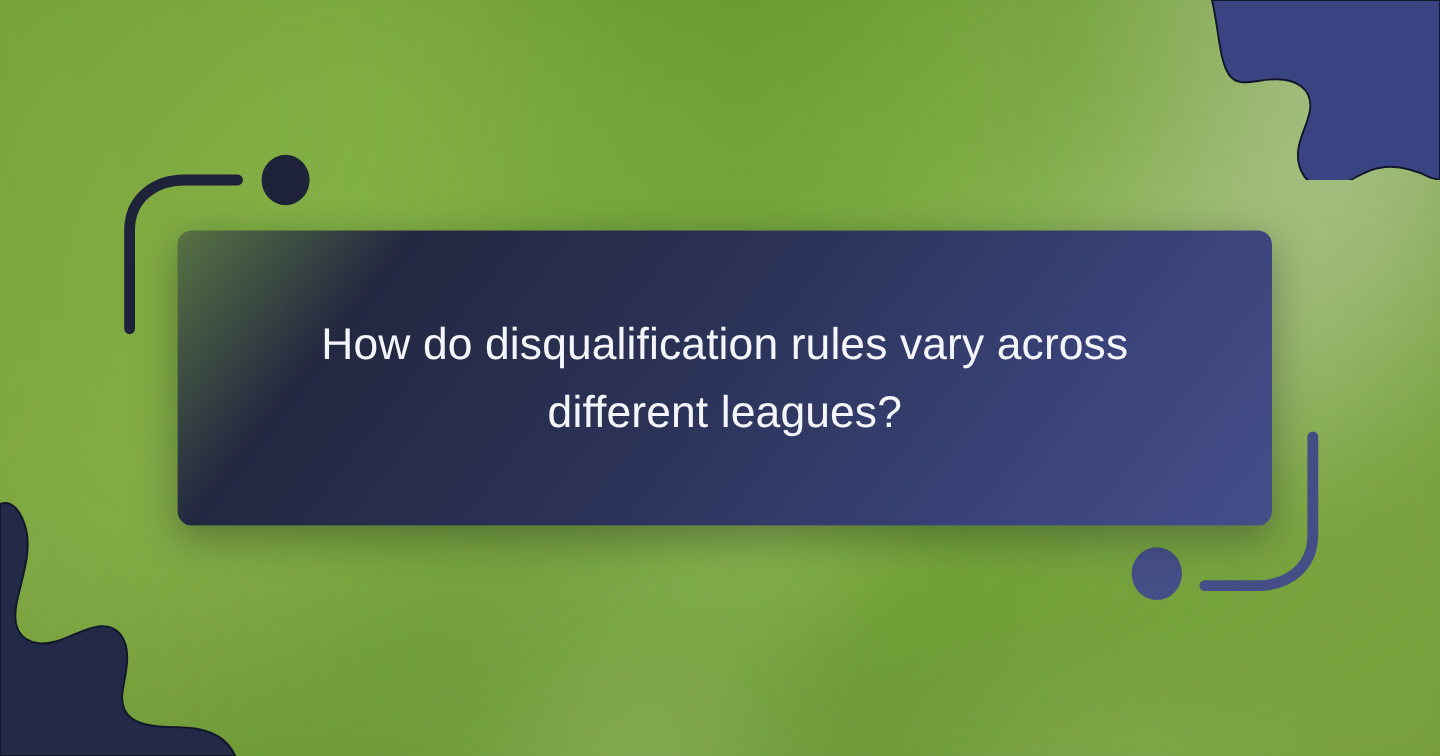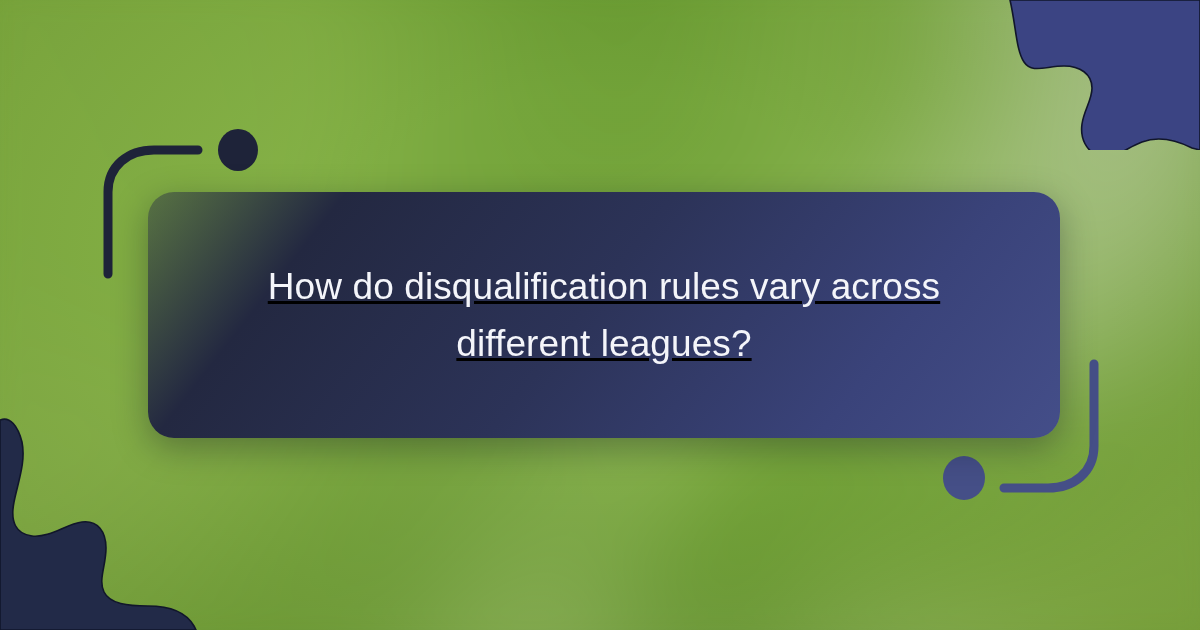--- a/index.html
+++ b/index.html
@@ -64,35 +64,34 @@
   .deco-tl { left: 96px;  top: 126px; }
   .deco-br { left: 936px; top: 352px; }
 
   
   .card {
     position: absolute;
     left: 148px;
     top: 192px;
     width: 912px;
     height: 246px;
-    border-radius: 26px;
+    border-radius: 12px;
     background: linear-gradient(128deg,
                 #1b1f32 0%,
                 #23284170 0%,
                 #232841 18%,
                 #2c3358 48%,
                 #3a437a 78%,
                 #444e89 100%);
     box-shadow: 0 10px 34px rgba(12,16,30,.34);
     display: flex;
     align-items: center;
     justify-content: center;
     box-sizing: border-box;
     padding: 0 84px;
-    text-decoration: underline;
   }
   .card-title {
     margin: 0;
     color: #f4f5fa;
     font-size: 37px;
     font-weight: 400;
     line-height: 1.55;
     text-align: center;
     letter-spacing: .1px;
     font-family: "Liberation Sans", sans-serif;

